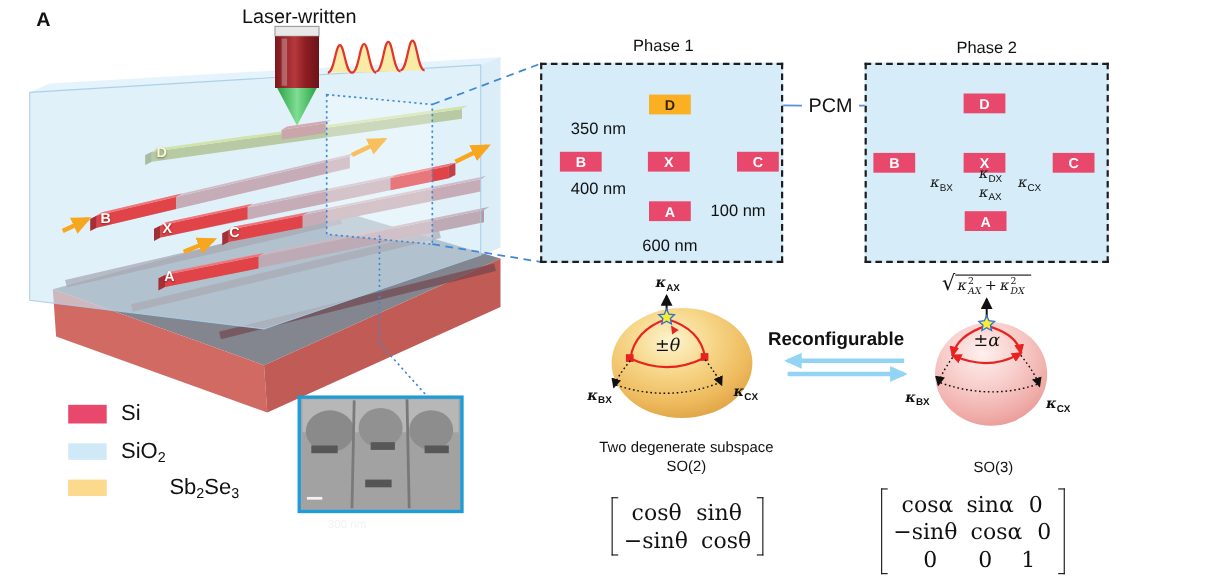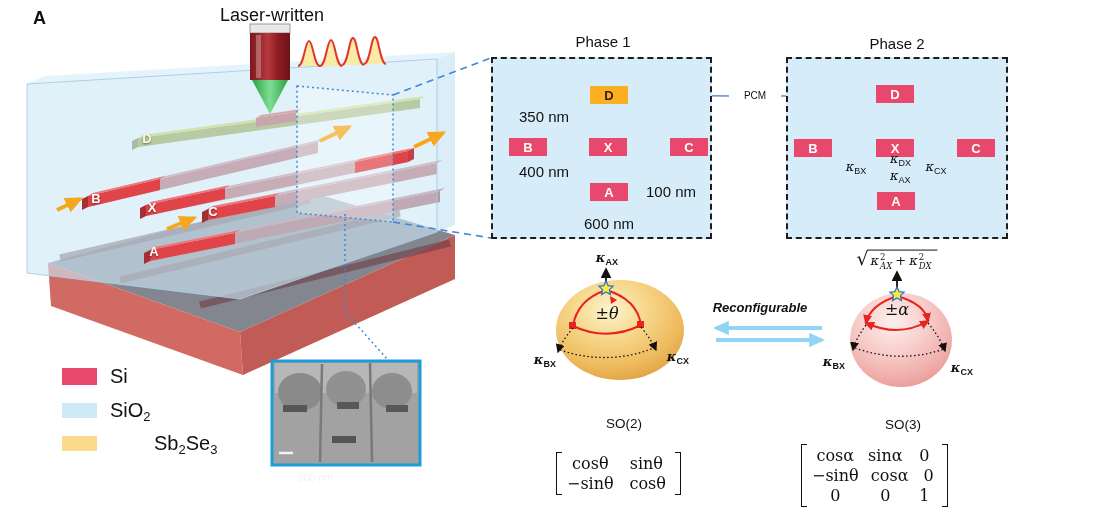--- a/index.html
+++ b/index.html
@@ -11,33 +11,33 @@
   .panelA{font-size:18px;font-weight:bold;}
   .laserlbl{font-size:18px;}
   .scene-lbl{color:#fff;font-size:13px;font-weight:bold;text-shadow:0 1px 2px rgba(0,0,0,.45);}
   .scene-lbl.dk{color:#f8f8d8;}
   .dashedbox{position:absolute;z-index:2;box-sizing:border-box;background:#d6edf9;border:2px dashed #1d1d1d;}
   .phtitle{font-size:15px;color:#111;}
   .wg{position:absolute;z-index:3;width:38px;height:18px;display:flex;align-items:center;justify-content:center;
       color:#fff;font-size:13px;font-weight:bold;background:#e8486b;}
   .wg.orange{background:#fbb024;color:#3a2405;}
   .dim{font-size:15px;}
-  .pcm{font-size:10px;}
+  .pcm{font-size:18px;}
   .kap{font-size:13px;font-family:"DejaVu Serif",serif;}
   .kap i{font-style:italic;}
   .kap sub, .legend-lbl sub{font-family:"Liberation Sans",sans-serif;font-style:normal;font-size:9px;vertical-align:-3px;}
   .kap.bold{font-weight:bold;}
   .angle{font-family:"DejaVu Serif",serif;font-style:italic;font-size:16px;}
   .caption{font-size:13.5px;text-align:center;}
-  .recon{font-size:13px;font-weight:bold;font-style:italic;}
+  .recon{font-size:17px;font-weight:bold;}
   .legend-lbl{font-size:20px;}
   .legend-lbl sub{font-size:13px;vertical-align:-4px;}
   .semscale{color:#f2f2f2;font-size:10.5px;}
   .matrix{position:absolute;z-index:3;display:flex;align-items:stretch;
-          font-family:"DejaVu Serif",serif;font-size:16px;color:#111;}
+          font-family:"DejaVu Serif",serif;font-size:20px;color:#111;}
   .br{width:5px;}
   .br.l{border:1.7px solid #111;border-right:none;}
   .br.r{border:1.7px solid #111;border-left:none;}
   .rows{display:flex;flex-direction:column;justify-content:center;padding:2px 5px;row-gap:1px;}
   .mrow{display:flex;justify-content:center;column-gap:12px;}
   .cell{min-width:44px;text-align:center;}
   .matrix.m3 .cell{min-width:38px;}
   .matrix.m3 .cell:last-child{min-width:16px;}
   .formula{font-family:"DejaVu Serif",serif;font-size:13px;display:flex;align-items:flex-start;}
   .formula .rad{font-size:19px;line-height:0.9;}
@@ -360,20 +360,21 @@
           <span class="sb">DX</span>
         </span>
       </span>
   </div>
   <div class="lbl kap bold c" style="left:834px;top:363px;"><i>κ</i><sub>BX</sub></div>
   <div class="lbl kap bold c" style="left:962px;top:369px;"><i>κ</i><sub>CX</sub></div>
   <div class="lbl angle c" style="left:897px;top:310px;">±α</div>
 
   <div class="lbl recon c" style="left:760px;top:308px;">Reconfigurable</div>
 
+  <div class="lbl caption c" style="left:624px;top:407px;">Two degenerate subspace</div>
   <div class="lbl caption c" style="left:624px;top:424px;">SO(2)</div>
   <div class="lbl caption c" style="left:903px;top:425px;">SO(3)</div>
 
   <div class="matrix" style="left:556px;top:452px;">
     <div class="br l"></div>
     <div class="rows">
       <div class="mrow">
         <span class="cell">cosθ</span>
         <span class="cell">sinθ</span>
       </div>

